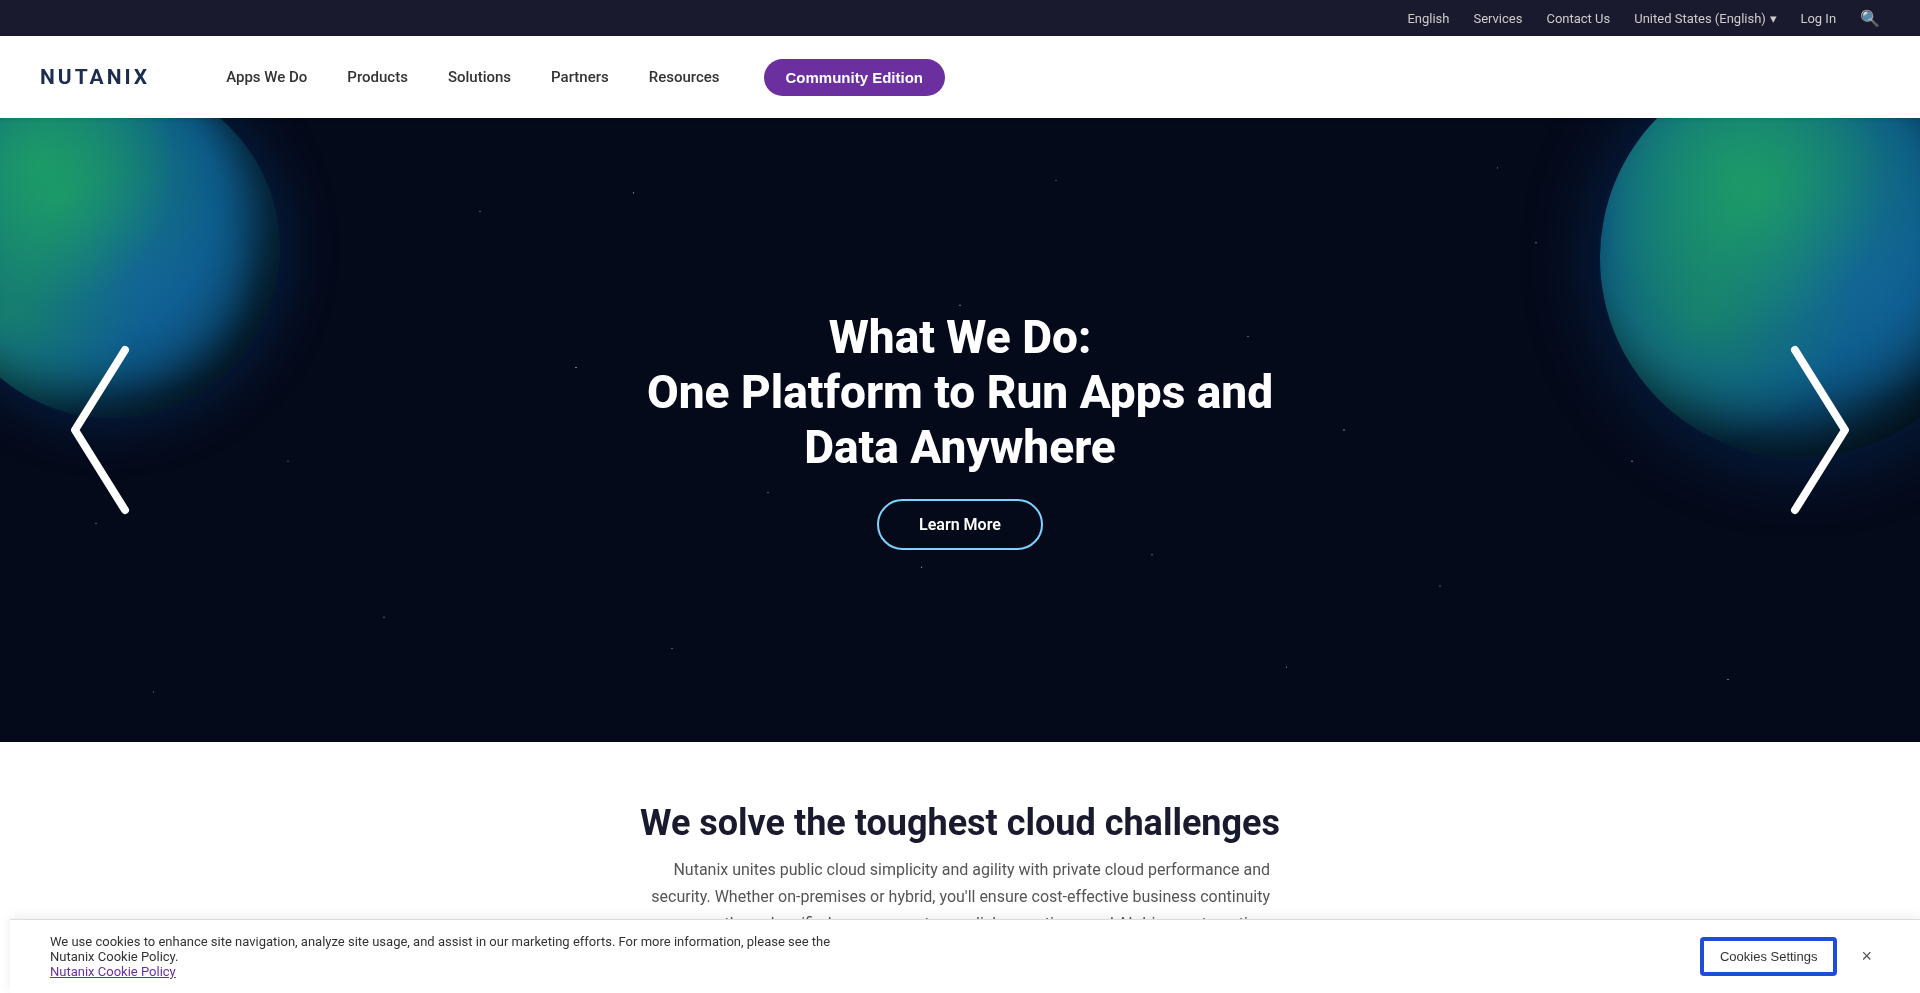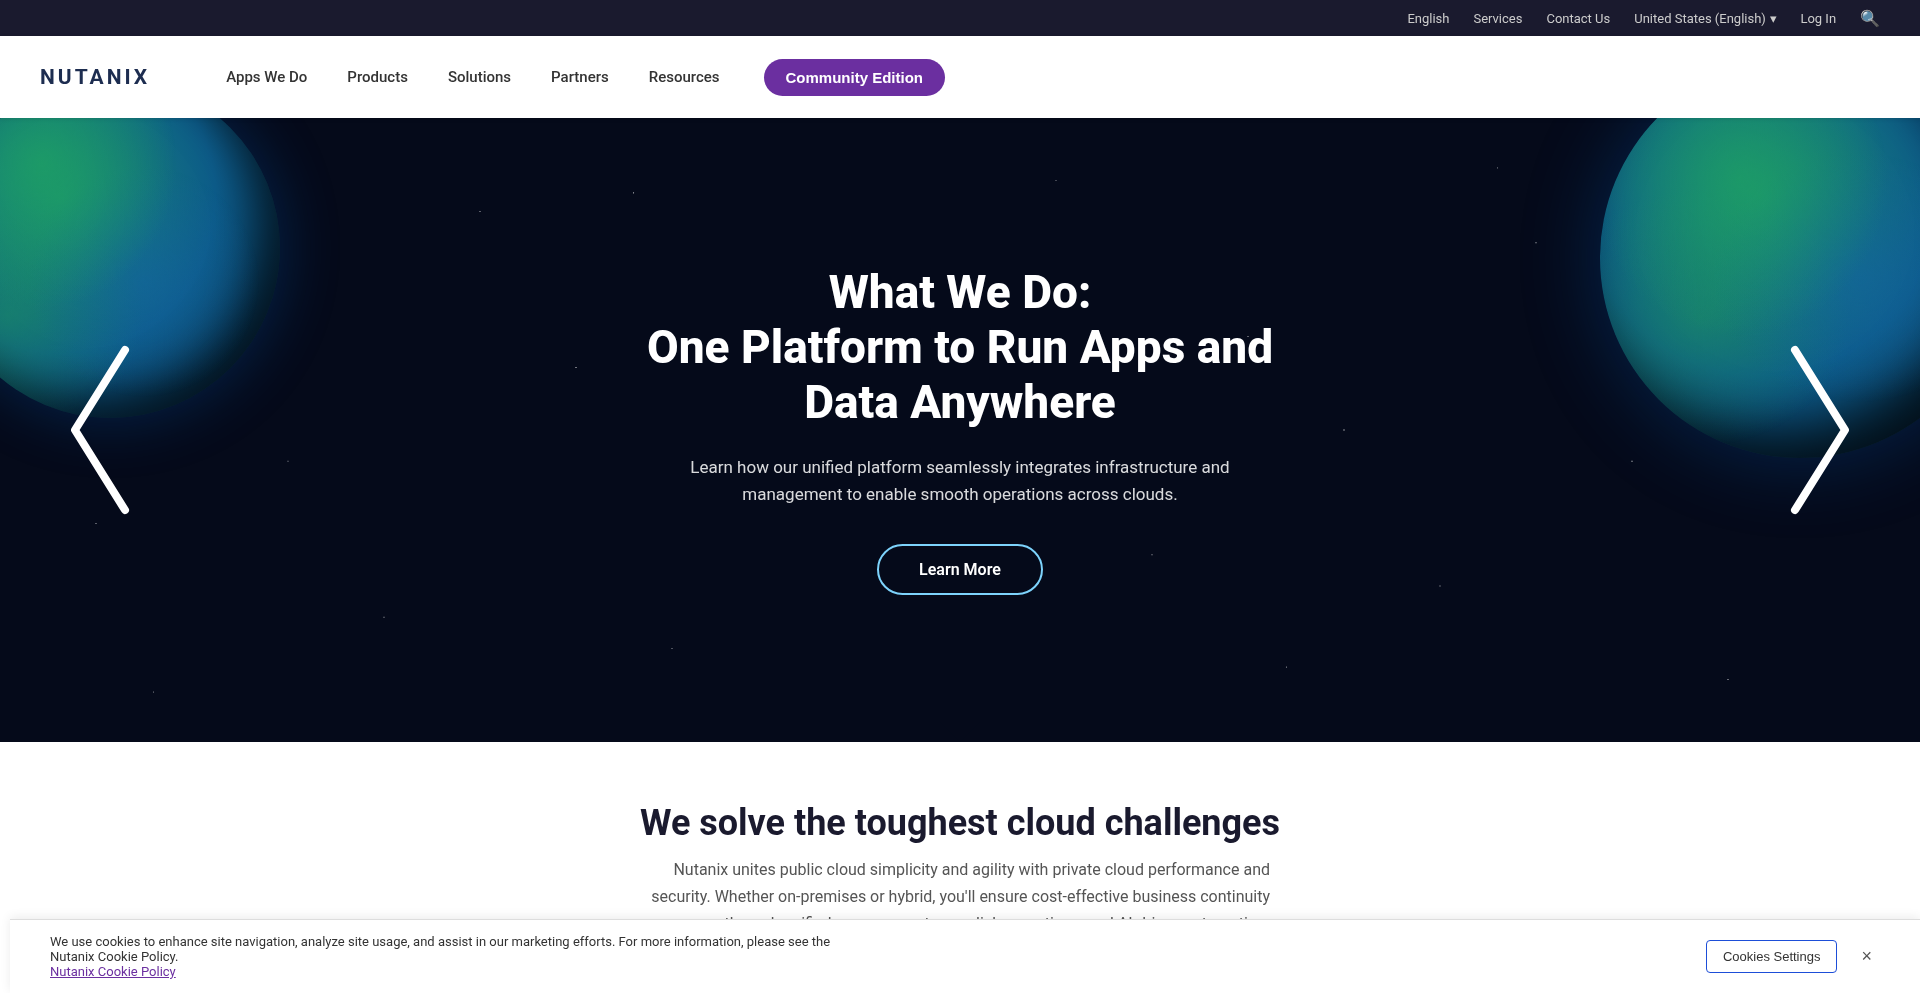--- a/index.html
+++ b/index.html
@@ -297,21 +297,21 @@
     }
     .cookie-actions {
       display: flex;
       align-items: center;
       gap: 16px;
       flex-shrink: 0;
     }
     .cookies-settings-btn {
       background: #fff;
       color: #333;
-      border: 1px solid #1d4ed8;
+      border: 4px solid #1d4ed8;
       border-radius: 4px;
       padding: 8px 16px;
       font-size: 13px;
       cursor: pointer;
     }
     .cookie-close-btn {
       background: none;
       border: none;
       font-size: 18px;
       cursor: pointer;
@@ -371,21 +371,20 @@
       <polyline points="15,20 65,100 15,180" stroke="white" stroke-width="8" stroke-linecap="round" stroke-linejoin="round" fill="none"></polyline>
     </svg>
   </div>
 
   <div class="hero-content">
     <h1 class="hero-title">
       <span>What We Do:</span><br>
       <span>One Platform to Run Apps and</span><br>
       <span>Data Anywhere</span>
     </h1>
-    <p class="hero-subtitle">Learn how our unified platform seamlessly integrates infrastructure and management to enable smooth operations across clouds.</p>
     <a class="hero-btn">Learn More</a>
   </div>
 
   <div class="scroll-indicator"></div>
 </section>
 
 <section class="below-hero">
   <h2 class="below-hero-title">We solve the toughest cloud challenges</h2>
   <p class="below-hero-text">Nutanix unites public cloud simplicity and agility with private cloud performance and security. Whether on-premises or hybrid, you'll ensure cost-effective business continuity through unified management, one-click operations, and AI-driven automation.</p>
 </section>

